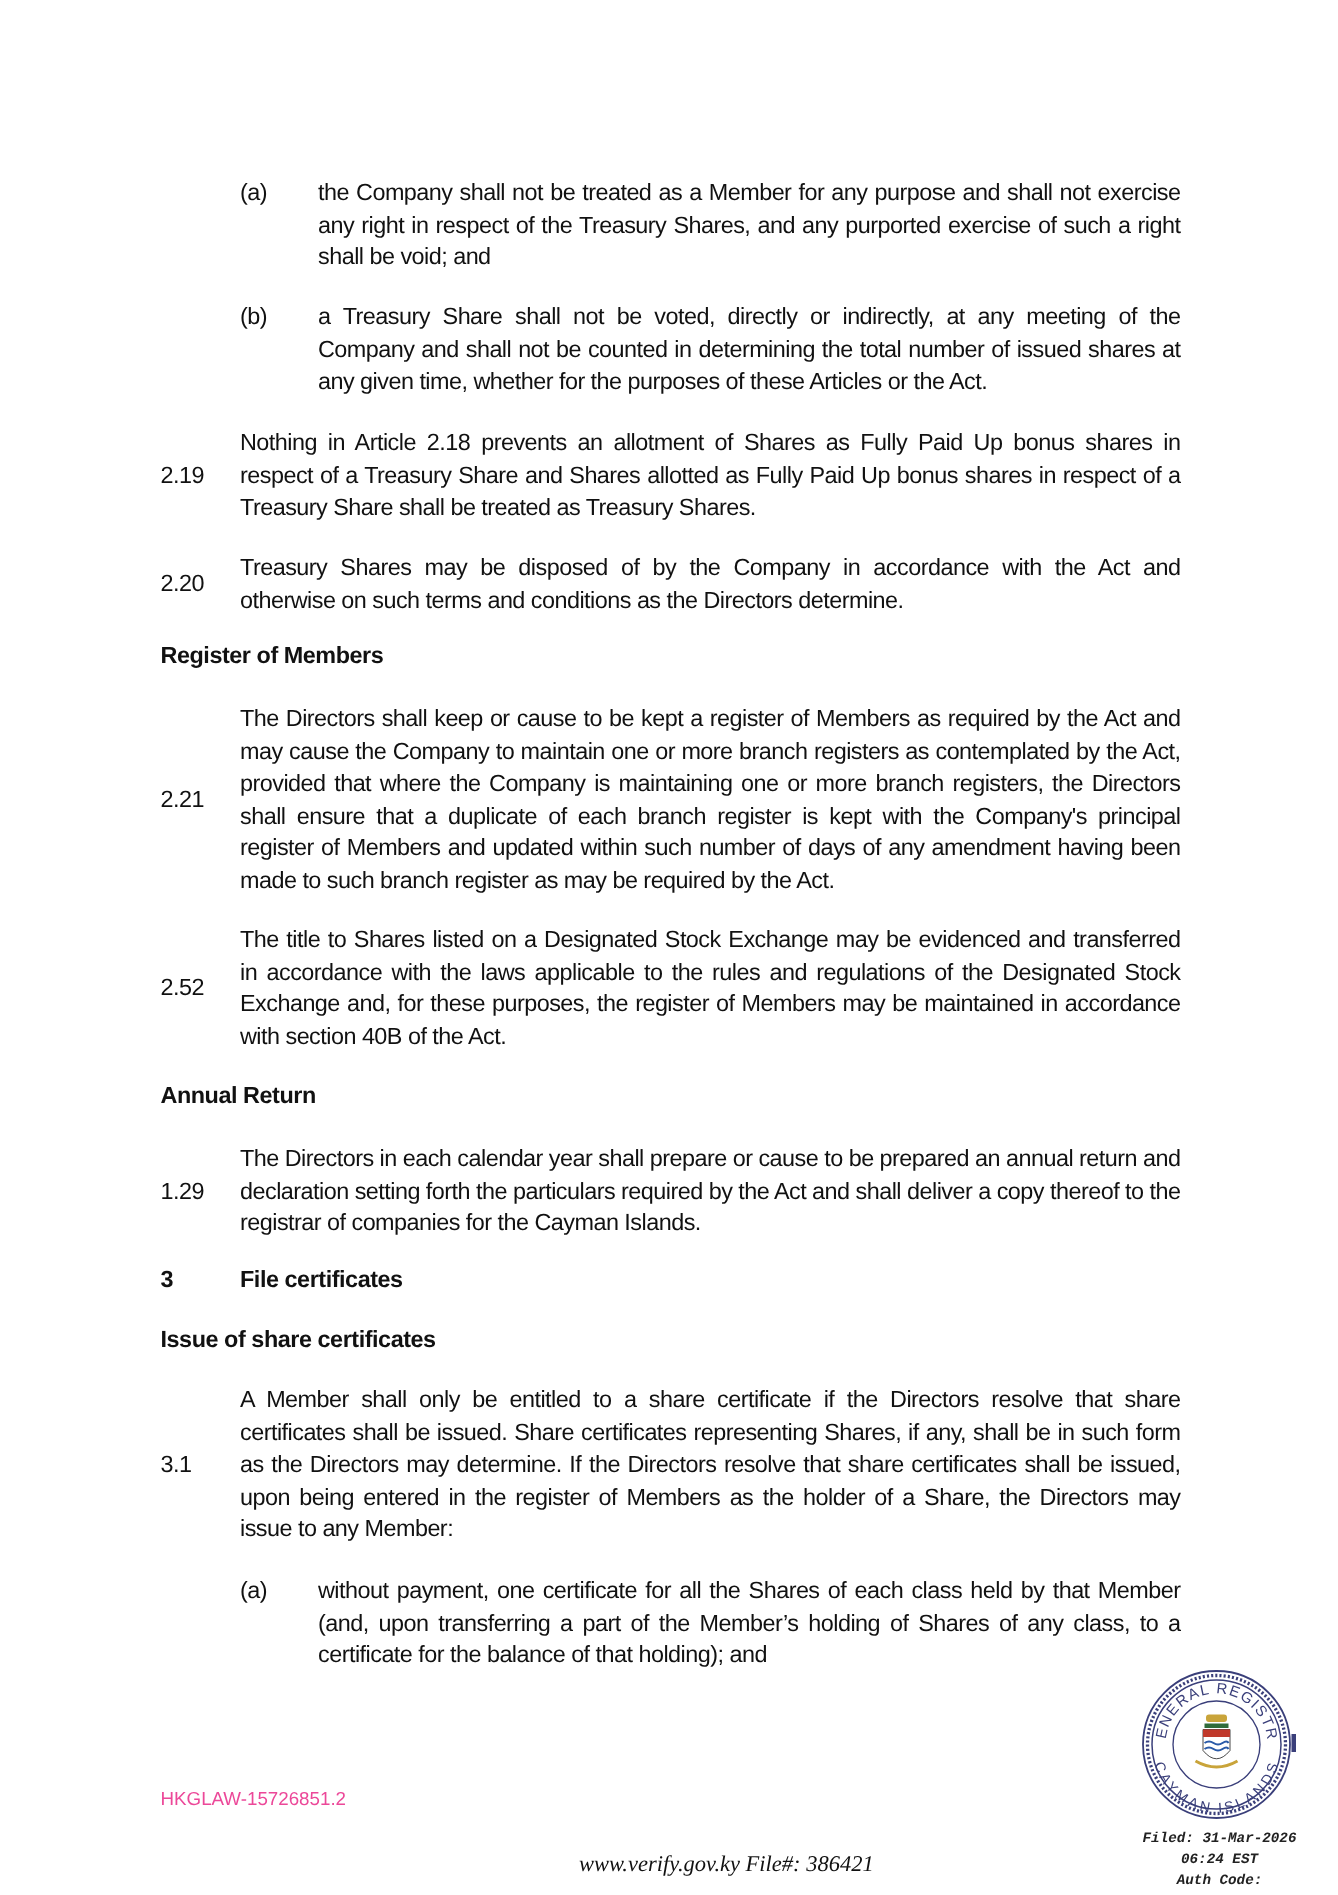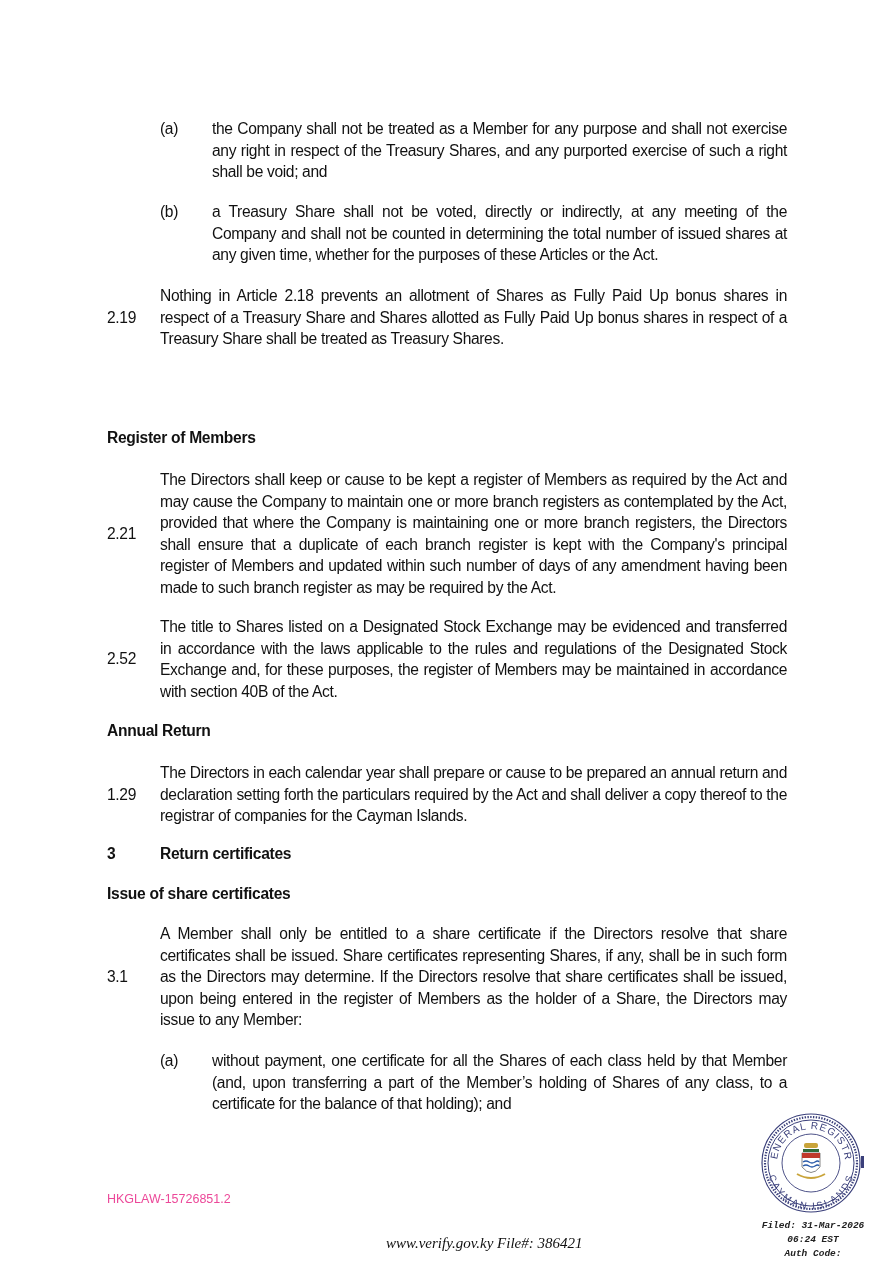--- a/index.html
+++ b/index.html
@@ -115,20 +115,26 @@
     </div>
   </div>
 
   <div class="block" style="top:285px;">
     <div class="row">
       <span class="num">2.19</span>
       <span class="text">Nothing in Article 2.18 prevents an allotment of Shares as Fully Paid Up bonus shares in respect of a Treasury Share and Shares allotted as Fully Paid Up bonus shares in respect of a Treasury Share shall be treated as Treasury Shares.</span>
     </div>
   </div>
 
+  <div class="block" style="top:368px;">
+    <div class="row">
+      <span class="num">2.20</span>
+      <span class="text">Treasury Shares may be disposed of by the Company in accordance with the Act and otherwise on such terms and conditions as the Directors determine.</span>
+    </div>
+  </div>
 
   <div class="heading" style="top:429px;">Register of Members</div>
 
   <div class="block" style="top:469px;">
     <div class="row">
       <span class="num">2.21</span>
       <span class="text">The Directors shall keep or cause to be kept a register of Members as required by the Act and may cause the Company to maintain one or more branch registers as contemplated by the Act, provided that where the Company is maintaining one or more branch registers, the Directors shall ensure that a duplicate of each branch register is kept with the Company's principal register of Members and updated within such number of days of any amendment having been made to such branch register as may be required by the Act.</span>
     </div>
   </div>
 
@@ -142,21 +148,21 @@
   <div class="heading" style="top:722px;">Annual Return</div>
 
   <div class="block" style="top:762px;">
     <div class="row">
       <span class="num">1.29</span>
       <span class="text">The Directors in each calendar year shall prepare or cause to be prepared an annual return and declaration setting forth the particulars required by the Act and shall deliver a copy thereof to the registrar of companies for the Cayman Islands.</span>
     </div>
   </div>
 
   <div class="heading num-heading" style="top:845px;">
-    <span class="hnum">3</span><span>Return certificates</span>
+    <span class="hnum">3</span><span>File certificates</span>
   </div>
 
   <div class="heading" style="top:885px;">Issue of share certificates</div>
 
   <div class="block" style="top:923px;">
     <div class="row">
       <span class="num">3.1</span>
       <span class="text">A Member shall only be entitled to a share certificate if the Directors resolve that share certificates shall be issued. Share certificates representing Shares, if any, shall be in such form as the Directors may determine. If the Directors resolve that share certificates shall be issued, upon being entered in the register of Members as the holder of a Share, the Directors may issue to any Member:</span>
     </div>
   </div>

